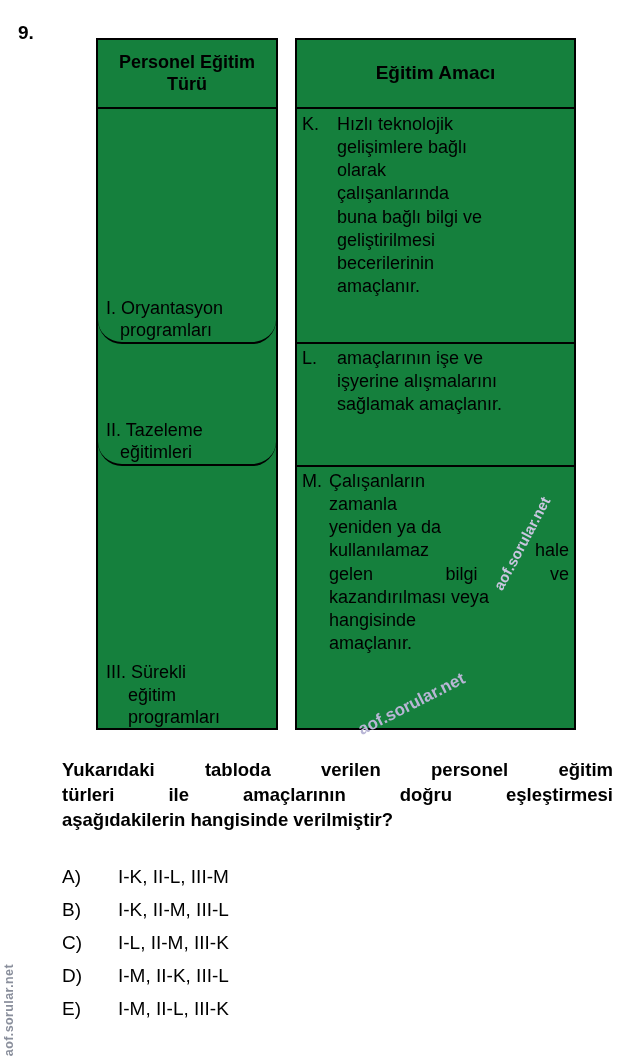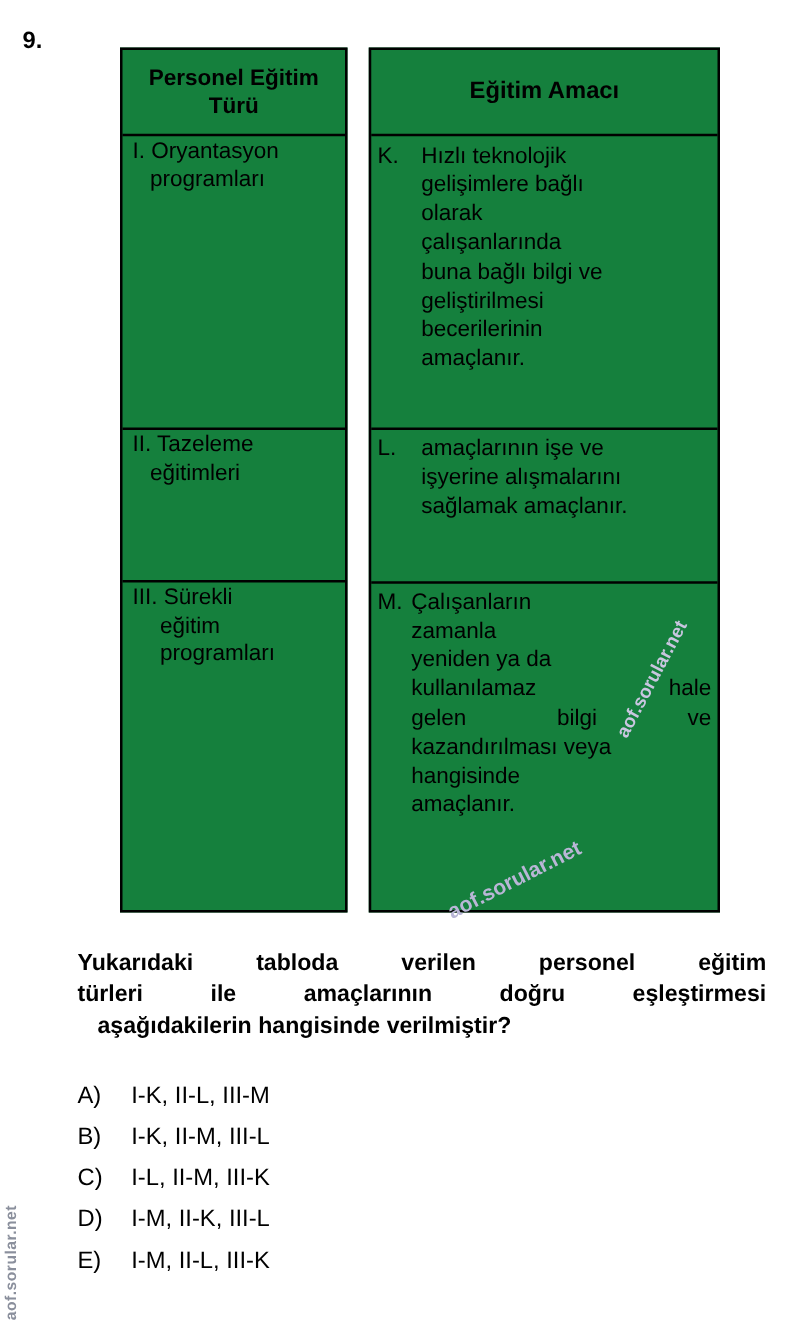--- a/index.html
+++ b/index.html
@@ -60,22 +60,23 @@
   .tbl-row {
     box-sizing: border-box;
     border-bottom: 2px solid #000;
     position: relative;
   }
   .tbl-row.last { border-bottom: none; }
 
   
   .lrow {
     display: flex;
-    align-items: flex-start;
+    align-items: flex-end;
     padding: 0 6px 0 8px;
+    border-radius: 24px;
   }
   #lrow-1 { height: 235px; }
   #lrow-2 { height: 122px; }
   #lrow-3 { height: 263px; }
 
   .lcell {
     font-size: 18px;
     line-height: 1.26;
     width: 100%;
   }
@@ -125,37 +126,37 @@
     font-size: 18.5px;
     font-weight: bold;
     line-height: 1.36;
   }
   #stem .just {
     display: block;
     text-align: justify;
     text-align-last: justify;
     white-space: nowrap;
   }
-  #stem .ln { display: block; white-space: nowrap; margin-left: 16px; }
+  #stem .ln { display: block; white-space: nowrap; }
 
   
   #options {
     position: absolute;
     left: 62px;
     top: 866px;
     width: 400px;
   }
   .opt {
     display: flex;
     align-items: baseline;
     height: 33px;
     font-size: 19px;
   }
   .opt-letter { flex: 0 0 auto; width: 43px; }
-  .opt-text { flex: 1 1 auto; white-space: nowrap; }
+  .opt-text { flex: 1 1 auto; white-space: nowrap; margin-left: 13px; }
 
   
   #watermark-vertical {
     position: absolute;
     left: 2px;
     bottom: 8px;
     font-size: 12.5px;
     font-weight: bold;
     color: #8a8f9c;
     writing-mode: vertical-rl;

